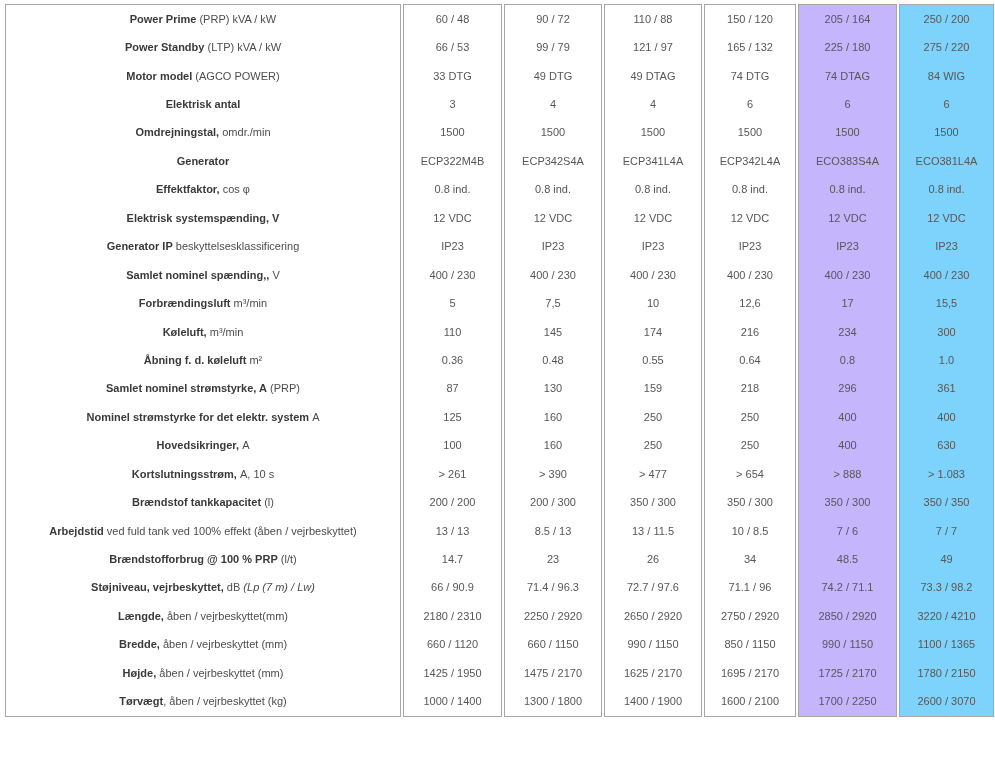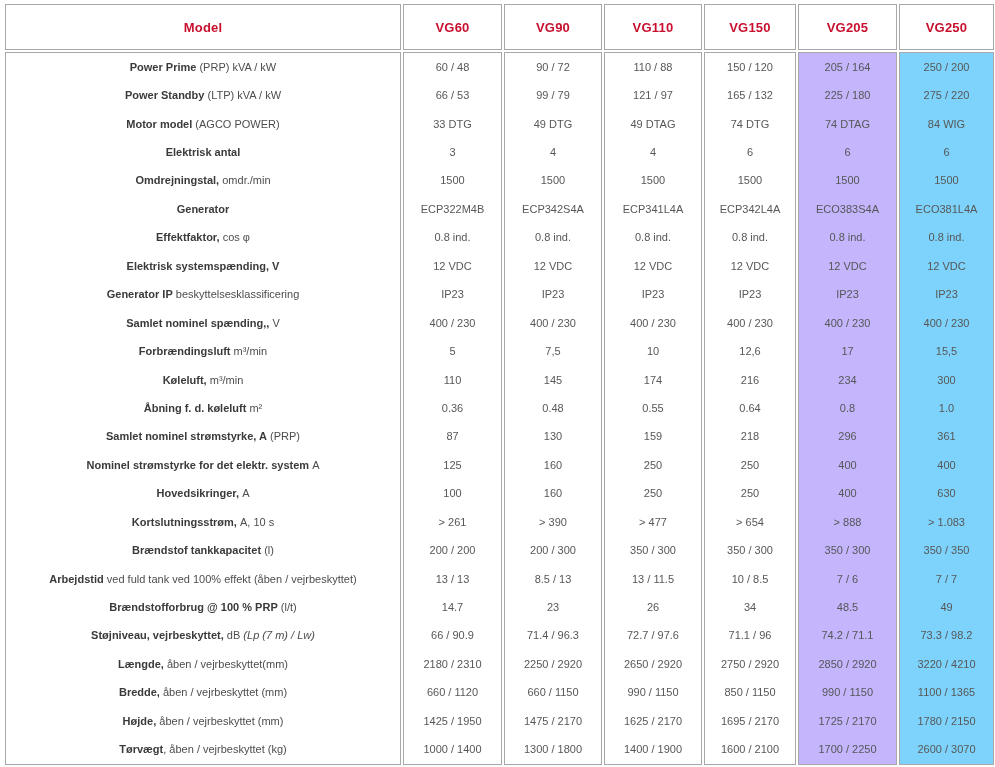--- a/index.html
+++ b/index.html
@@ -68,30 +68,20 @@
     <col class="c-model">
       <col class="c-vg60">
       <col class="c-vg90">
       <col class="c-vg110">
     <col class="c-vg150">
       <col class="c-vg205">
       <col class="c-vg250">
   </colgroup>
   <tbody>
     <tr>
-      <th class="hdr" style="color: rgb(200, 16, 46);">Model</th>
-
-    <th class="hdr" style="color: rgb(200, 16, 46);">VG60</th>
-        <th class="hdr" style="color: rgb(200, 16, 46);">VG90</th>
-        <th class="hdr" style="color: rgb(200, 16, 46);">VG110</th>
-        <th class="hdr" style="color: rgb(200, 16, 46);">VG150</th>
-        <th class="hdr" style="color: rgb(200, 16, 46);">VG205</th>
-        <th class="hdr" style="color: rgb(200, 16, 46);">VG250</th>
-      </tr>
-    <tr>
       <td class="body-cell">
         <div class="stack" id="label-stack">
             <div class="line">
               <span class="lb">Power Prime</span>
               <span class="lr"> (PRP) kVA / kW</span>
             </div>
             <div class="line">
               <span class="lb">Power Standby</span>
               <span class="lr"> (LTP) kVA / kW</span>
             </div>

